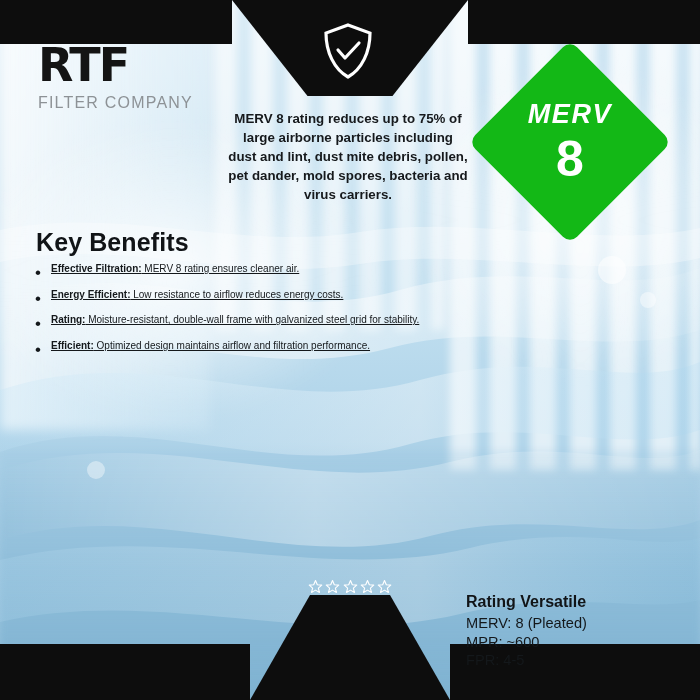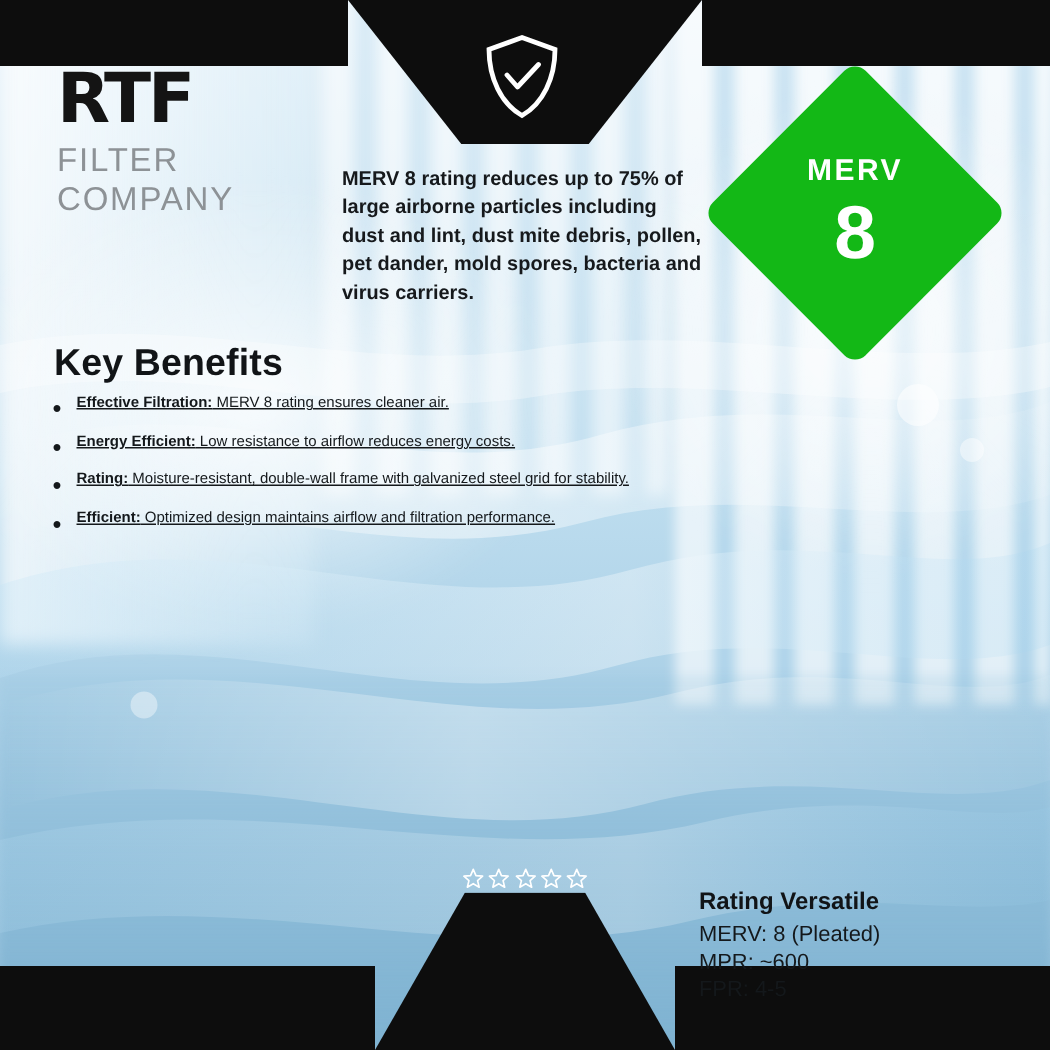--- a/index.html
+++ b/index.html
@@ -109,40 +109,40 @@
     font-family: "DejaVu Sans", sans-serif;
     font-weight: 700;
     font-size: 46px;
     letter-spacing: -2px;
     line-height: 0.95;
     color: #141414;
     margin: 0;
   }
   .logo-sub {
     font-family: "Liberation Sans", sans-serif;
-    font-size: 22px;
+    font-size: 16px;
     letter-spacing: 1.2px;
     color: #8d9296;
     margin-top: 6px;
     font-weight: 400;
   }
 
   
   .shield-wrap {
     position: absolute;
     left: 320px; top: 22px;
     width: 56px; height: 58px;
   }
 
   
   .merv-desc {
     position: absolute;
     left: 228px; top: 110px;
     width: 240px;
-    text-align: left;
+    text-align: center;
     font-size: 13.3px;
     line-height: 1.42;
     color: #16191c;
     font-weight: 600;
     font-family: "Liberation Sans", sans-serif;
   }
 
   
   .merv-badge {
     position: absolute;
@@ -160,25 +160,26 @@
   .merv-label {
     position: absolute;
     inset: 0;
     display: flex;
     flex-direction: column;
     align-items: center;
     justify-content: center;
     color: #ffffff;
   }
   .merv-label .m-word {
-    font-size: 20px;
+    font-size: 27px;
     font-weight: 700;
     letter-spacing: 1.6px;
     line-height: 1;
     margin-bottom: 6px;
+    font-style: italic;
   }
   .merv-label .m-num {
     font-size: 50px;
     font-weight: 700;
     line-height: 1;
   }
 
   
   .kb-title {
     position: absolute;

